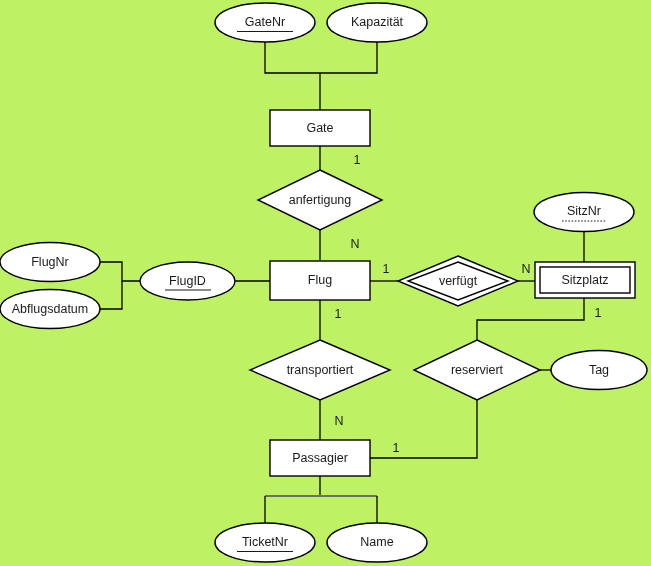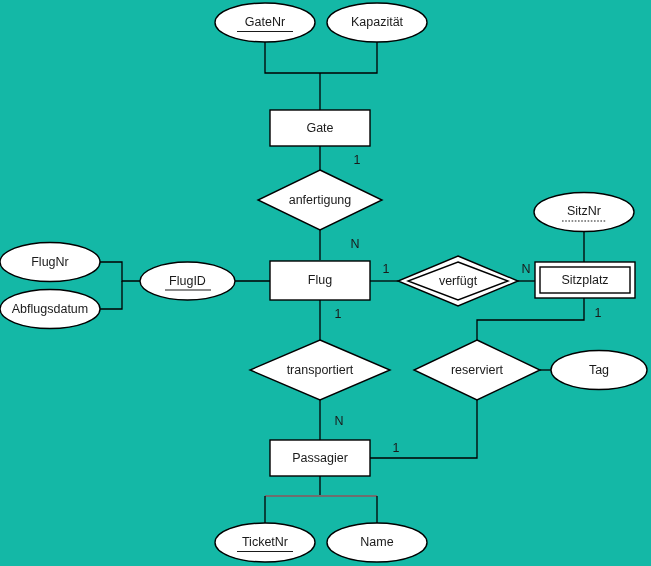--- a/index.html
+++ b/index.html
@@ -7,21 +7,21 @@
     padding: 0;
     background: #ffffff;
   }
   body {
     font-family: "Liberation Sans", sans-serif;
   }
   #diagram-root {
     position: relative;
     width: 651px;
     height: 566px;
-    background: #14b8a6;
+    background: #bef264;
     overflow: hidden;
   }
   svg.er-canvas {
     display: block;
     width: 651px;
     height: 566px;
   }
   .shape-stroke {
     fill: #ffffff;
     stroke: #000000;

